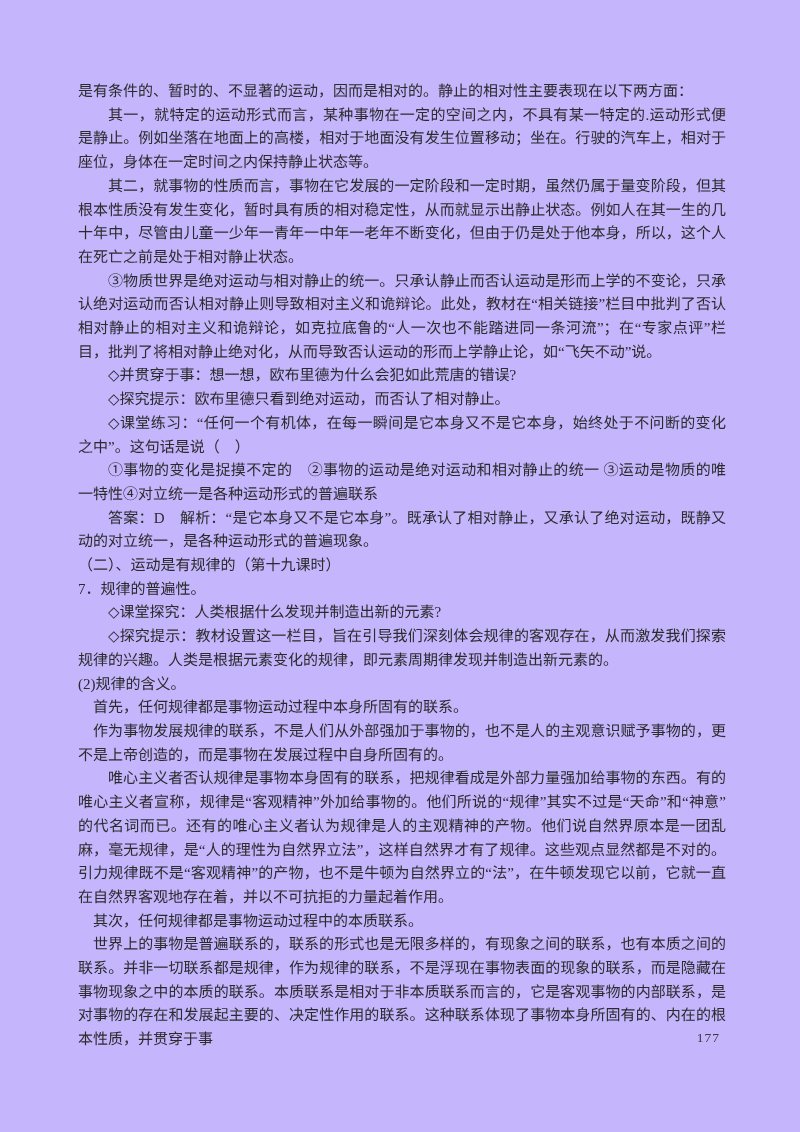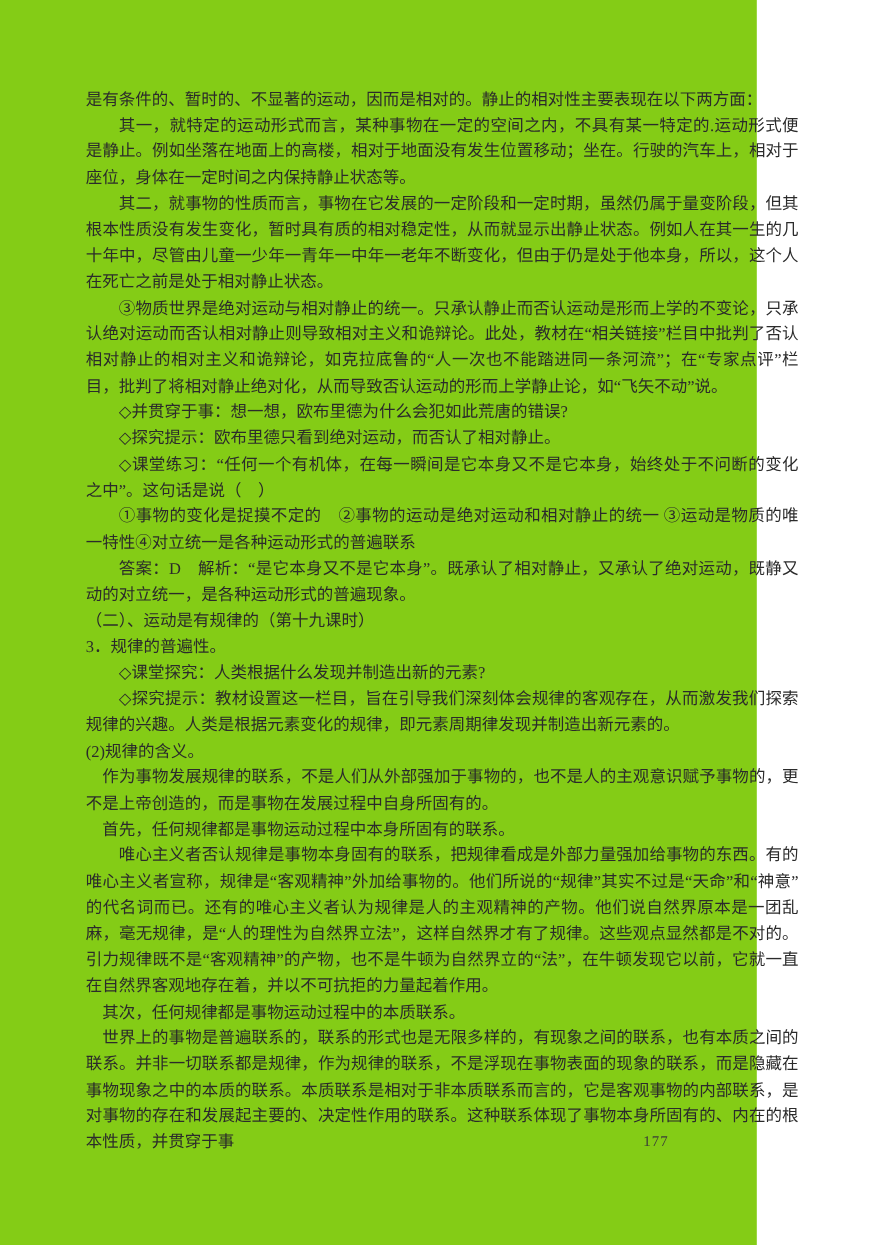--- a/index.html
+++ b/index.html
@@ -11,23 +11,23 @@
     width: 800px;
     height: 1132px;
     position: relative;
     font-family: "Liberation Serif", "DejaVu Serif", serif;
     overflow: hidden;
   }
   .page {
     position: absolute;
     left: 0;
     top: 0;
-    width: 688px;
+    width: 800px;
     height: 1132px;
-    background: #84cc16;
+    background: #c4b5fd;
   }
   .text-block {
     position: absolute;
     left: 78px;
     top: 80px;
     width: 648px;
     color: #2b2b2b;
     font-size: 15px;
     line-height: 23.7px;
     text-align: justify;
@@ -57,24 +57,24 @@
     <p class="ind0">是有条件的、暂时的、不显著的运动，因而是相对的。静止的相对性主要表现在以下两方面：</p>
     <p class="ind2">其一，就特定的运动形式而言，某种事物在一定的空间之内，不具有某一特定的.运动形式便是静止。例如坐落在地面上的高楼，相对于地面没有发生位置移动；坐在。行驶的汽车上，相对于座位，身体在一定时间之内保持静止状态等。</p>
     <p class="ind2">其二，就事物的性质而言，事物在它发展的一定阶段和一定时期，虽然仍属于量变阶段，但其根本性质没有发生变化，暂时具有质的相对稳定性，从而就显示出静止状态。例如人在其一生的几十年中，尽管由儿童一少年一青年一中年一老年不断变化，但由于仍是处于他本身，所以，这个人在死亡之前是处于相对静止状态。</p>
     <p class="ind2">③物质世界是绝对运动与相对静止的统一。只承认静止而否认运动是形而上学的不变论，只承认绝对运动而否认相对静止则导致相对主义和诡辩论。此处，教材在“相关链接”栏目中批判了否认相对静止的相对主义和诡辩论，如克拉底鲁的“人一次也不能踏进同一条河流”；在“专家点评”栏目，批判了将相对静止绝对化，从而导致否认运动的形而上学静止论，如“飞矢不动”说。</p>
     <p class="ind2">◇并贯穿于事：想一想，欧布里德为什么会犯如此荒唐的错误?</p>
     <p class="ind2">◇探究提示：欧布里德只看到绝对运动，而否认了相对静止。</p>
     <p class="ind2">◇课堂练习：“任何一个有机体，在每一瞬间是它本身又不是它本身，始终处于不问断的变化之中”。这句话是说（　）</p>
     <p class="ind2">①事物的变化是捉摸不定的　②事物的运动是绝对运动和相对静止的统一 ③运动是物质的唯一特性④对立统一是各种运动形式的普遍联系</p>
     <p class="ind2">答案：D　解析：“是它本身又不是它本身”。既承认了相对静止，又承认了绝对运动，既静又动的对立统一，是各种运动形式的普遍现象。</p>
     <p class="ind0">（二）、运动是有规律的（第十九课时）</p>
-    <p class="ind0">3．规律的普遍性。</p>
+    <p class="ind0">7．规律的普遍性。</p>
     <p class="ind2">◇课堂探究：人类根据什么发现并制造出新的元素?</p>
     <p class="ind2">◇探究提示：教材设置这一栏目，旨在引导我们深刻体会规律的客观存在，从而激发我们探索规律的兴趣。人类是根据元素变化的规律，即元素周期律发现并制造出新元素的。</p>
     <p class="ind0">(2)规律的含义。</p>
+    <p class="ind1">首先，任何规律都是事物运动过程中本身所固有的联系。</p>
     <p class="ind1">作为事物发展规律的联系，不是人们从外部强加于事物的，也不是人的主观意识赋予事物的，更不是上帝创造的，而是事物在发展过程中自身所固有的。</p>
-    <p class="ind1">首先，任何规律都是事物运动过程中本身所固有的联系。</p>
     <p class="ind2">唯心主义者否认规律是事物本身固有的联系，把规律看成是外部力量强加给事物的东西。有的唯心主义者宣称，规律是“客观精神”外加给事物的。他们所说的“规律”其实不过是“天命”和“神意”的代名词而已。还有的唯心主义者认为规律是人的主观精神的产物。他们说自然界原本是一团乱麻，毫无规律，是“人的理性为自然界立法”，这样自然界才有了规律。这些观点显然都是不对的。引力规律既不是“客观精神”的产物，也不是牛顿为自然界立的“法”，在牛顿发现它以前，它就一直在自然界客观地存在着，并以不可抗拒的力量起着作用。</p>
     <p class="ind1">其次，任何规律都是事物运动过程中的本质联系。</p>
     <p class="ind1">世界上的事物是普遍联系的，联系的形式也是无限多样的，有现象之间的联系，也有本质之间的联系。并非一切联系都是规律，作为规律的联系，不是浮现在事物表面的现象的联系，而是隐藏在事物现象之中的本质的联系。本质联系是相对于非本质联系而言的，它是客观事物的内部联系，是对事物的存在和发展起主要的、决定性作用的联系。这种联系体现了事物本身所固有的、内在的根本性质，并贯穿于事</p>
   </div>
   <div class="page-number">177</div>
 </div>
 
 </body></html>

